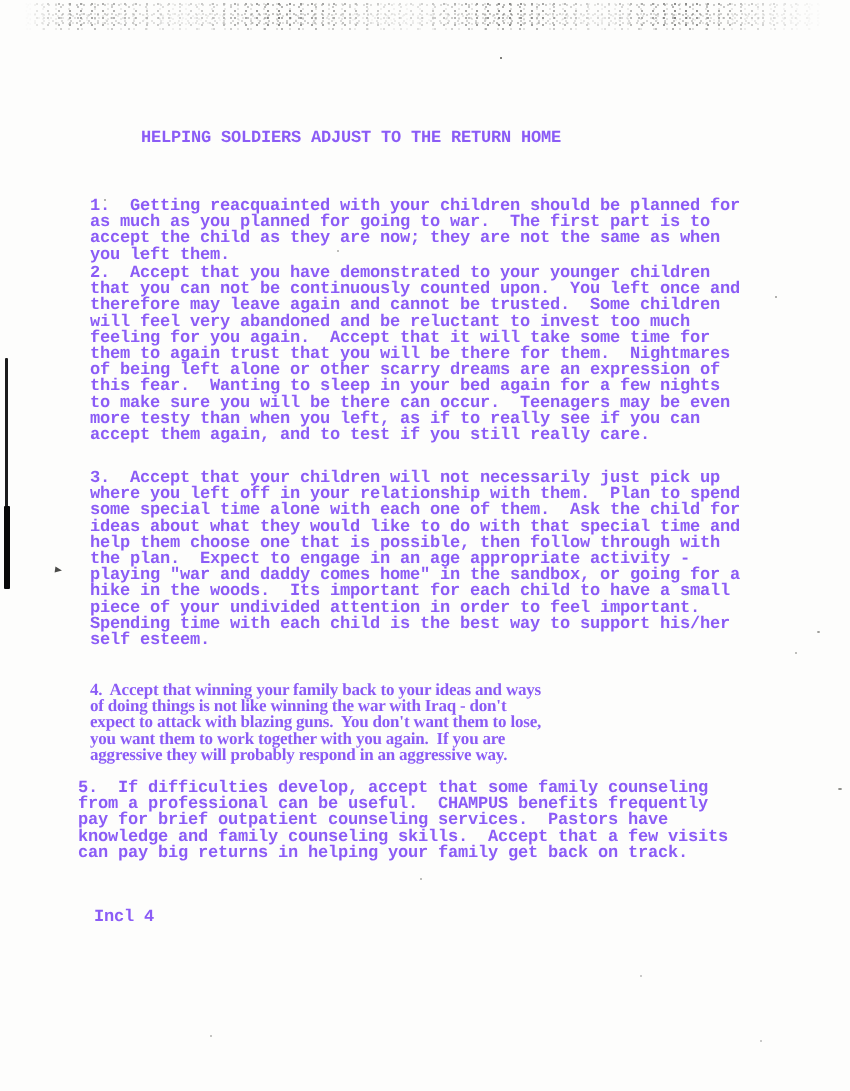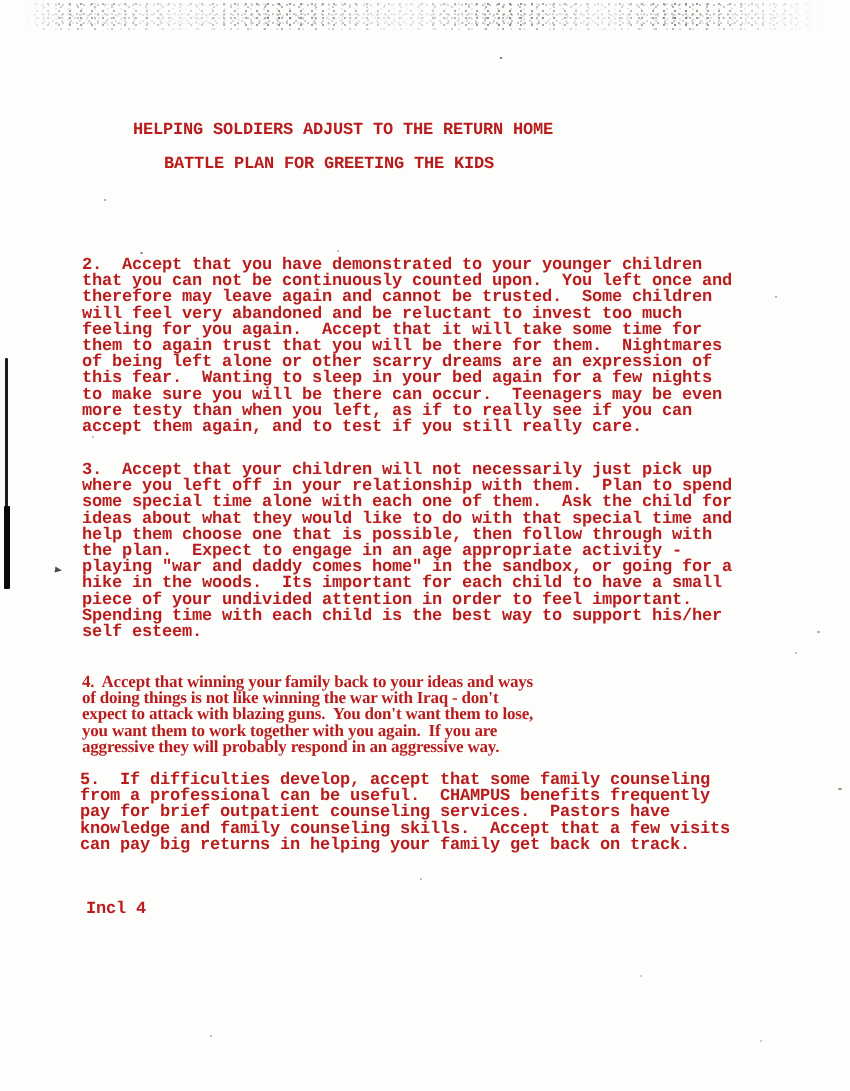--- a/index.html
+++ b/index.html
@@ -6,37 +6,37 @@
   .page {
     position:relative;
     width:850px; height:1091px;
     background:#fdfdfc;
     overflow:hidden;
     font-family:"Liberation Mono","DejaVu Sans Mono",monospace;
     color:#171716;
   }
   .doc-text {
     position:absolute;
-    margin:8px;
+    margin:16px;
     font-family:"Liberation Mono","DejaVu Sans Mono",monospace;
     font-size:17px;
     font-weight:700;
     letter-spacing:-0.2px;
     line-height:16.2px;
-    color:#b91c1c;
+    color:#8b5cf6;
     white-space:pre;
     text-rendering:geometricPrecision;
   }
   .title    { left:125px; top:115px; }
   .subtitle { left:156px; top:149px; }
   .para-1   { left:74px;  top:183px; }
   .para-2   { left:74px;  top:250px; }
   .para-3   { left:74px;  top:455px; }
   .para-4   { left:74px;  top:666px;font-family:Liberation Serif, serif; }
-  .para-5   { left:72px;  top:765px; }
+  .para-5   { left:62px;  top:765px; }
   .footer   { left:78px;  top:894px;text-align:right; }
 
   
   .noise-band {
     position:absolute; left:25px; top:3px; width:800px; height:28px;
     background-image:
       radial-gradient(circle at 1px 1px, #3c3c3a 0.7px, transparent 1.1px),
       radial-gradient(circle at 3px 2px, #6a6a66 0.6px, transparent 1px),
       radial-gradient(circle at 2px 4px, #2f2f2d 0.55px, transparent 0.95px),
       radial-gradient(circle at 5px 1px, #8a8a85 0.5px, transparent 0.9px);
@@ -87,22 +87,25 @@
   <div class="dot" style="left:92px;top:436px;width:2px;height:2px;opacity:.5;"></div>
   <div class="dot" style="left:817px;top:631px;width:3px;height:2px;opacity:.6;"></div>
   <div class="dot" style="left:795px;top:652px;width:2px;height:2px;opacity:.5;"></div>
   <div class="dot" style="left:838px;top:788px;width:4px;height:2px;opacity:.7;"></div>
   <div class="dot" style="left:420px;top:878px;width:2px;height:2px;opacity:.5;"></div>
   <div class="dot" style="left:640px;top:975px;width:2px;height:2px;opacity:.4;"></div>
   <div class="dot" style="left:210px;top:1035px;width:2px;height:2px;opacity:.45;"></div>
   <div class="dot" style="left:760px;top:1040px;width:2px;height:2px;opacity:.4;"></div>
 
   <h1 class="doc-text title">HELPING SOLDIERS ADJUST TO THE RETURN HOME</h1>
-  <h2 class="doc-text subtitle">BATTLE PLAN FOR GREETING THE KIDS</h2>
 
+  <pre class="doc-text para-1">1.  Getting reacquainted with your children should be planned for
+as much as you planned for going to war.  The first part is to
+accept the child as they are now; they are not the same as when
+you left them.</pre>
   <pre class="doc-text para-2">2.  Accept that you have demonstrated to your younger children
 that you can not be continuously counted upon.  You left once and
 therefore may leave again and cannot be trusted.  Some children
 will feel very abandoned and be reluctant to invest too much
 feeling for you again.  Accept that it will take some time for
 them to again trust that you will be there for them.  Nightmares
 of being left alone or other scarry dreams are an expression of
 this fear.  Wanting to sleep in your bed again for a few nights
 to make sure you will be there can occur.  Teenagers may be even
 more testy than when you left, as if to really see if you can

